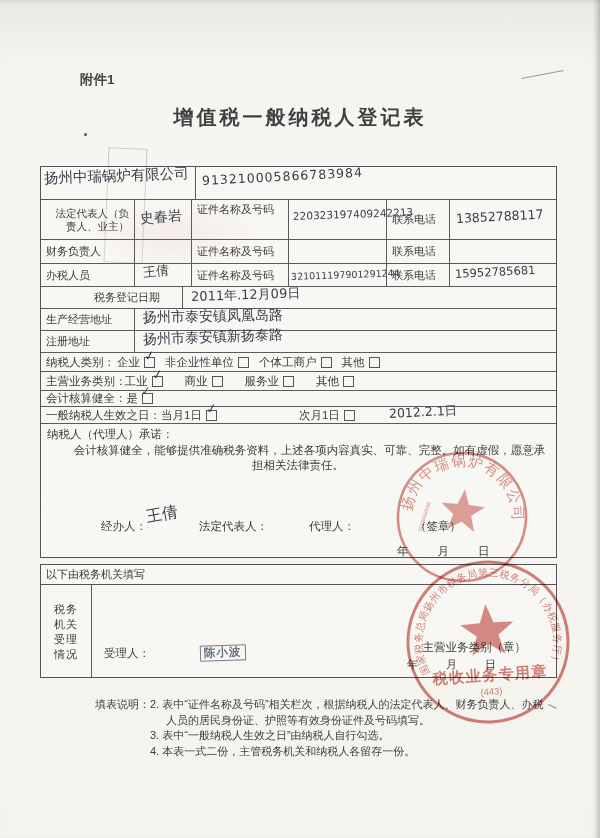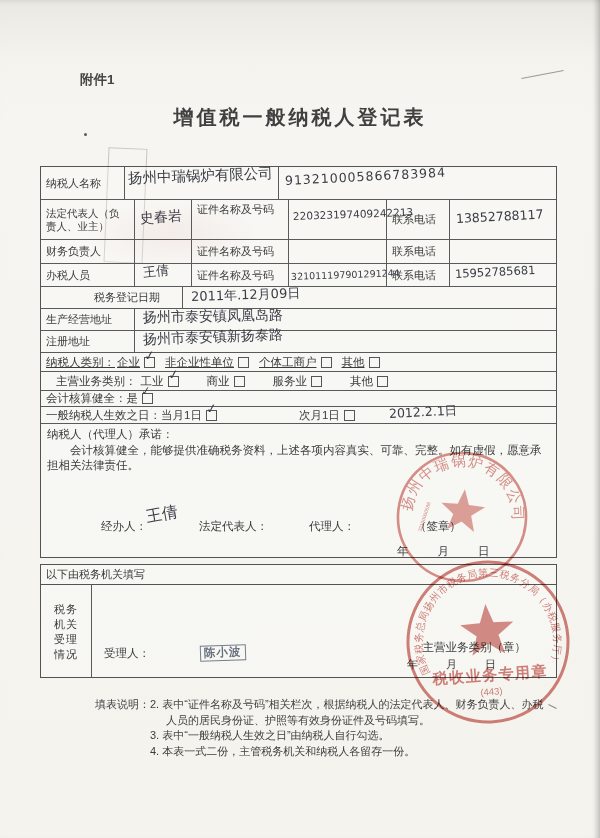--- a/index.html
+++ b/index.html
@@ -79,31 +79,30 @@
   <div class="abs attachment">附件1</div>
   <div class="abs title">增值税一般纳税人登记表</div>
   <div class="abs dot"></div>
   <div class="abs pencil-line"></div>
   <div class="abs ghost-rect"></div>
   <div class="abs red-bleed"></div>
 
   <div class="abs tbl" style="left:40px;top:166px;width:517px;">
 
     <div class="row" style="height:32px;">
-      <div class="c lab" style="width:83px;">纳税人名称</div>
       <div class="c" style="width:154px;">
         <span class="hw" style="left:3px;top:5px;font-size:14.5px;transform:rotate(-2deg);">扬州中瑞锅炉有限公司</span>
       </div>
       <div class="c" style="flex:1;">
         <span class="hw" style="left:6px;top:7px;font-size:12.5px;letter-spacing:1px;transform:rotate(-3deg);">913210005866783984</span>
       </div>
     </div>
 
     <div class="row" style="height:40px;">
-      <div class="c lab" style="width:93px;font-size:10.5px;">法定代表人（负责人、业主）</div>
+      <div class="c lab" style="width:93px;font-size:10.5px;text-align:right;">法定代表人（负责人、业主）</div>
       <div class="c" style="width:57px;">
         <span class="hw" style="left:5px;top:12px;font-size:14px;transform:rotate(-4deg);">史春岩</span>
       </div>
       <div class="c lab top" style="width:97px;">证件名称及号码</div>
       <div class="c" style="width:98px;">
         <span class="hw wrap" style="left:4px;top:10px;width:92px;font-size:10.5px;transform:rotate(-2deg);">220323197409242213</span>
       </div>
       <div class="c lab" style="width:63px;">联系电话</div>
       <div class="c" style="flex:1;">
         <span class="hw" style="left:6px;top:12px;font-size:12.5px;transform:rotate(-3deg);">13852788117</span>
@@ -149,21 +148,21 @@
     </div>
 
     <div class="row" style="height:22px;">
       <div class="c lab" style="width:93px;">注册地址</div>
       <div class="c" style="flex:1;">
         <span class="hw" style="left:8px;top:2px;font-size:14px;transform:rotate(-2deg);">扬州市泰安镇新扬泰路</span>
       </div>
     </div>
 
     <div class="row" style="height:19px;">
-      <div class="c optrow" style="flex:1;gap:10px;text-decoration:underline;">
+      <div class="c optrow" style="flex:1;gap:10px;">
         <span>纳税人类别：</span>
         <span class="opt" style="margin-left:-8px;">
           <span>企业</span>
           <span class="box">
               <span class="tick">✓</span>
             </span>
         </span>
         <span class="opt">
           <span>非企业性单位</span>
           <span class="box">
@@ -179,21 +178,21 @@
         <span class="opt">
           <span>其他</span>
           <span class="box">
               <span class="tick"></span>
             </span>
         </span>
       </div>
     </div>
 
     <div class="row" style="height:19px;">
-      <div class="c optrow" style="flex:1;gap:28px;margin-left:10px;">
+      <div class="c optrow" style="flex:1;gap:22px;">
         <span>主营业务类别：</span>
         <span class="opt" style="margin-left:-24px;">
           <span>工业</span>
           <span class="box">
               <span class="tick">✓</span>
             </span>
         </span>
         <span class="opt">
           <span>商业</span>
           <span class="box">
@@ -240,21 +239,21 @@
           <span>次月1日</span>
           <span class="box">
               <span class="tick"></span>
             </span>
         </span>
         <span class="hw" style="left:348px;top:0;font-size:12.5px;transform:rotate(-3deg);">2012.2.1日</span>
       </div>
     </div>
 
     <div class="row" style="height:134px;">
-      <div class="c decl" style="flex:1;">
+      <div class="c decl" style="flex:1;text-align:center;">
         <span class="ttl">纳税人（代理人）承诺：</span>
         <span class="body">会计核算健全，能够提供准确税务资料，上述各项内容真实、可靠、完整。如有虚假，愿意承担相关法律责任。</span>
         <span class="sig" style="left:60px;">经办人：</span>
         <span class="hw" style="left:105px;top:86px;font-size:16px;transform:rotate(-10deg);">王倩</span>
         <span class="sig" style="left:158px;">法定代表人：</span>
         <span class="sig" style="left:268px;">代理人：</span>
         <span class="sig" style="left:374px;">（签章）</span>
         <span class="datehint">年　　月　　日</span>
       </div>
     </div>

